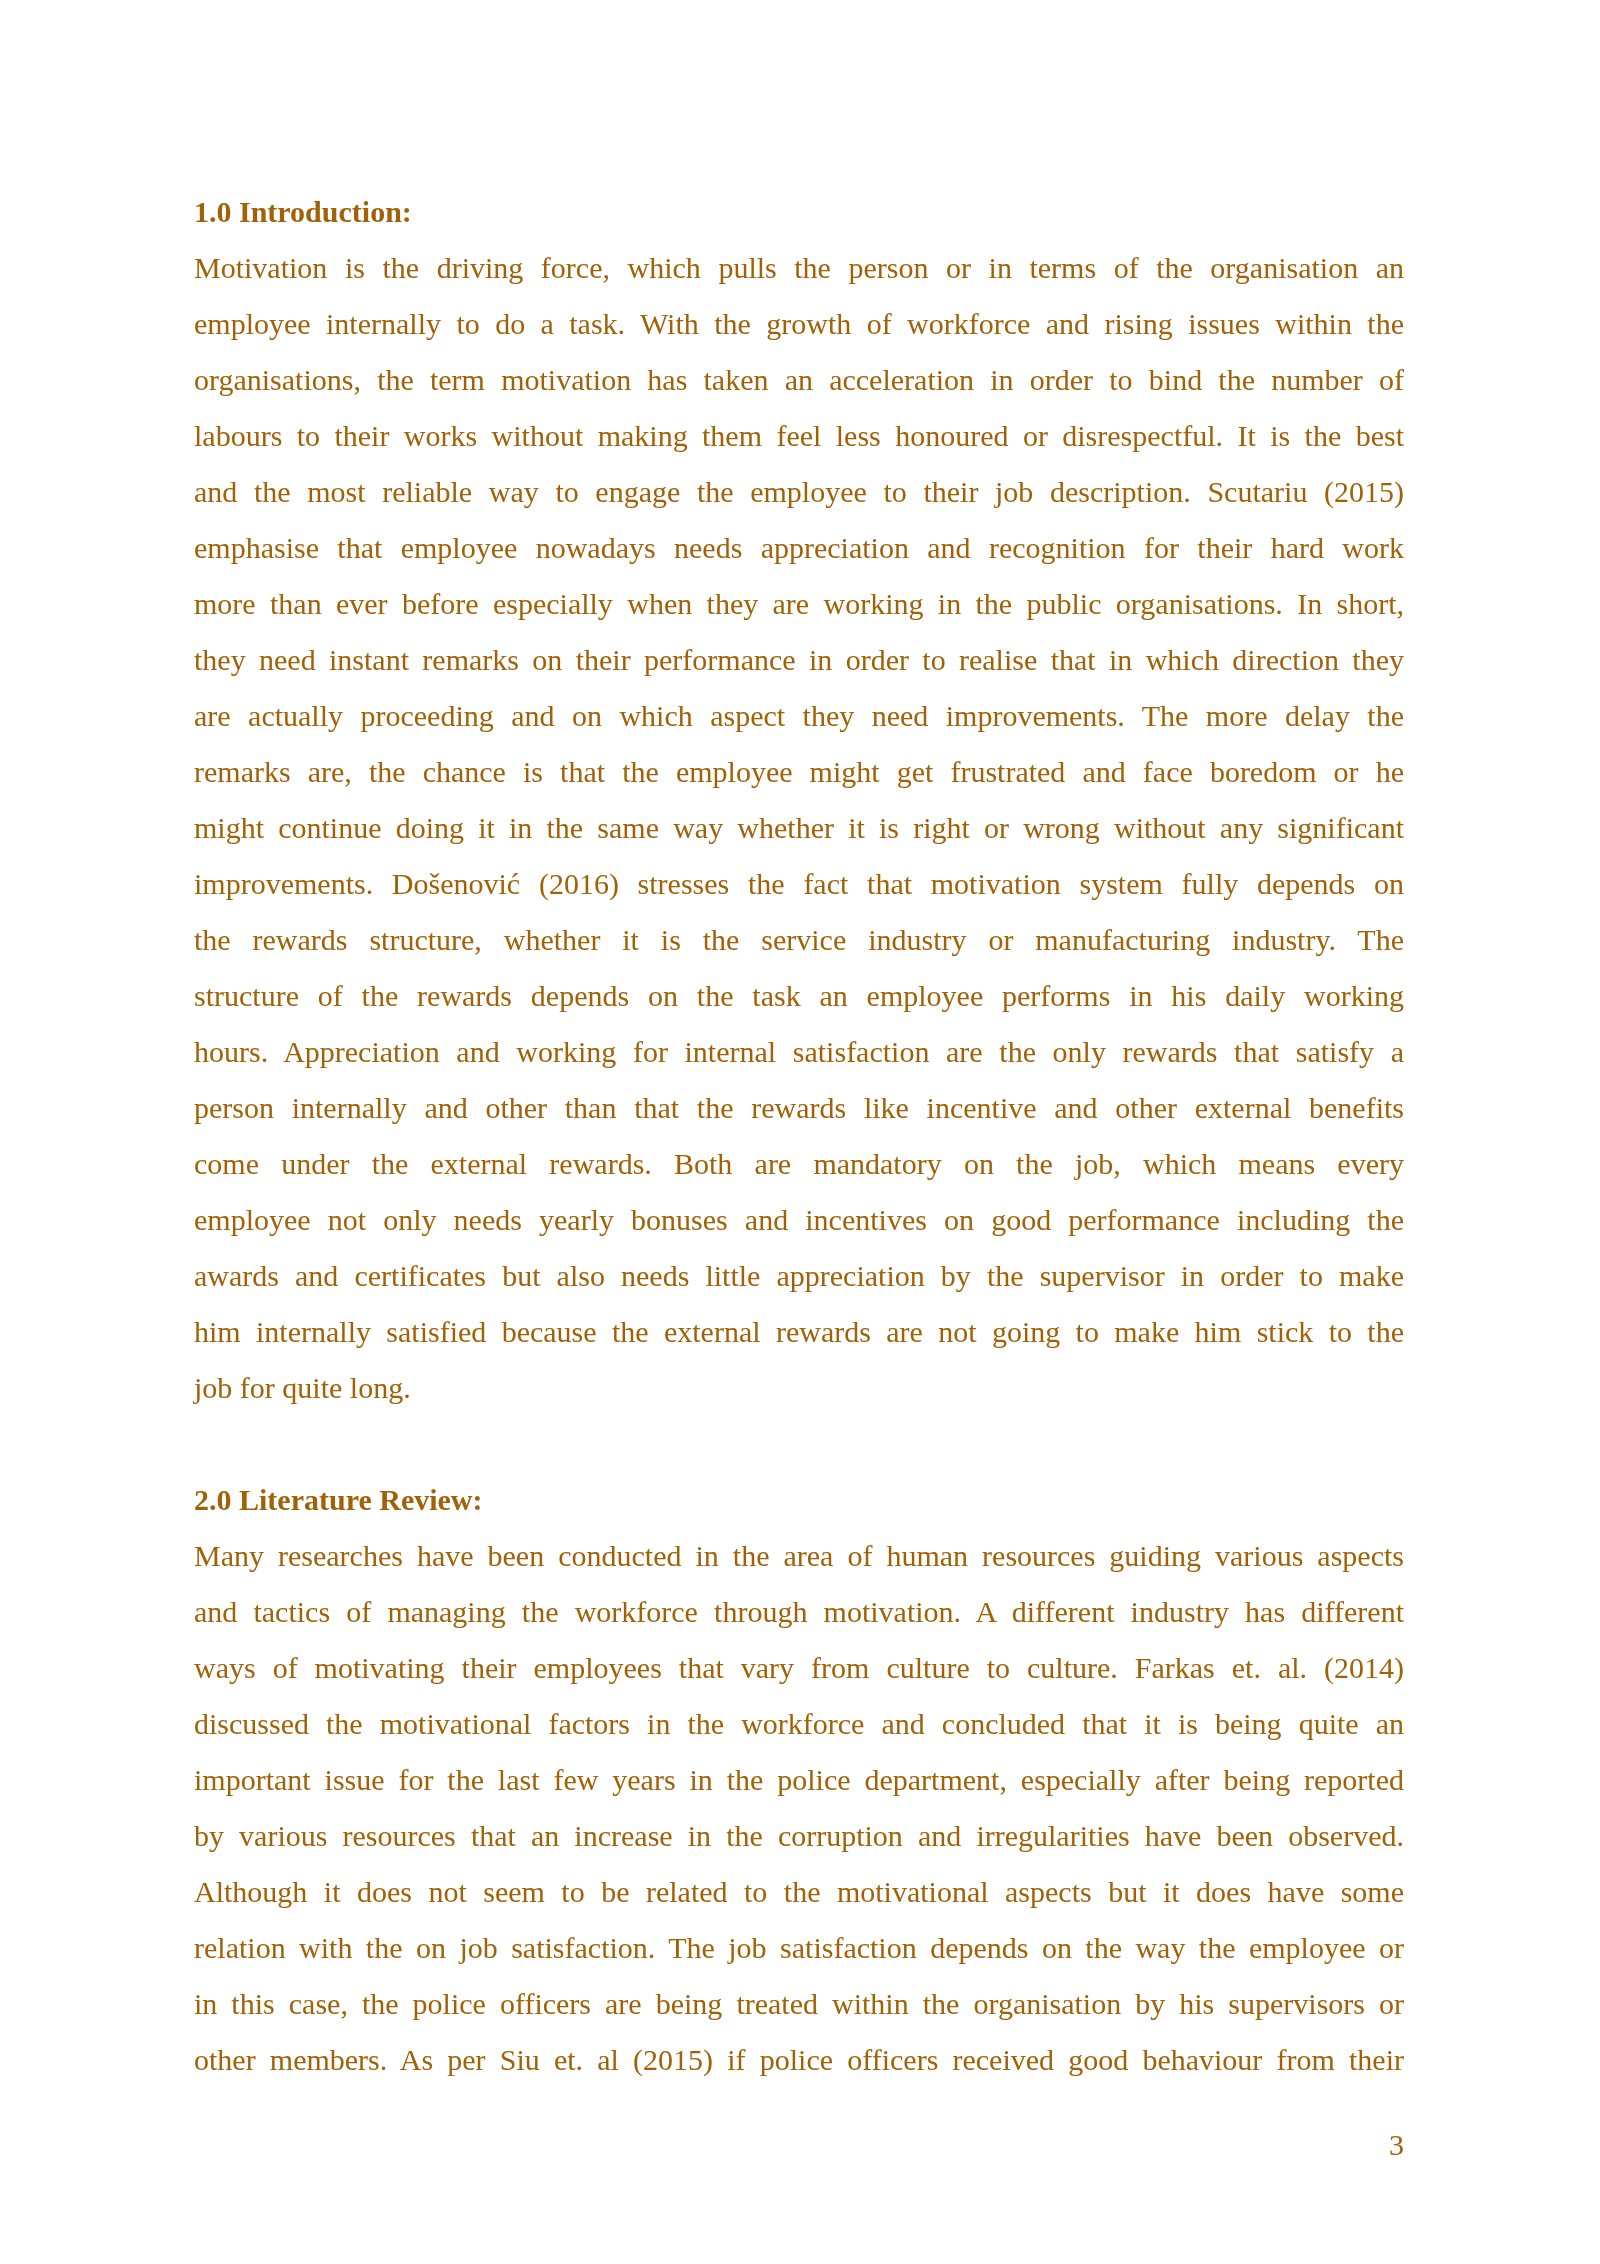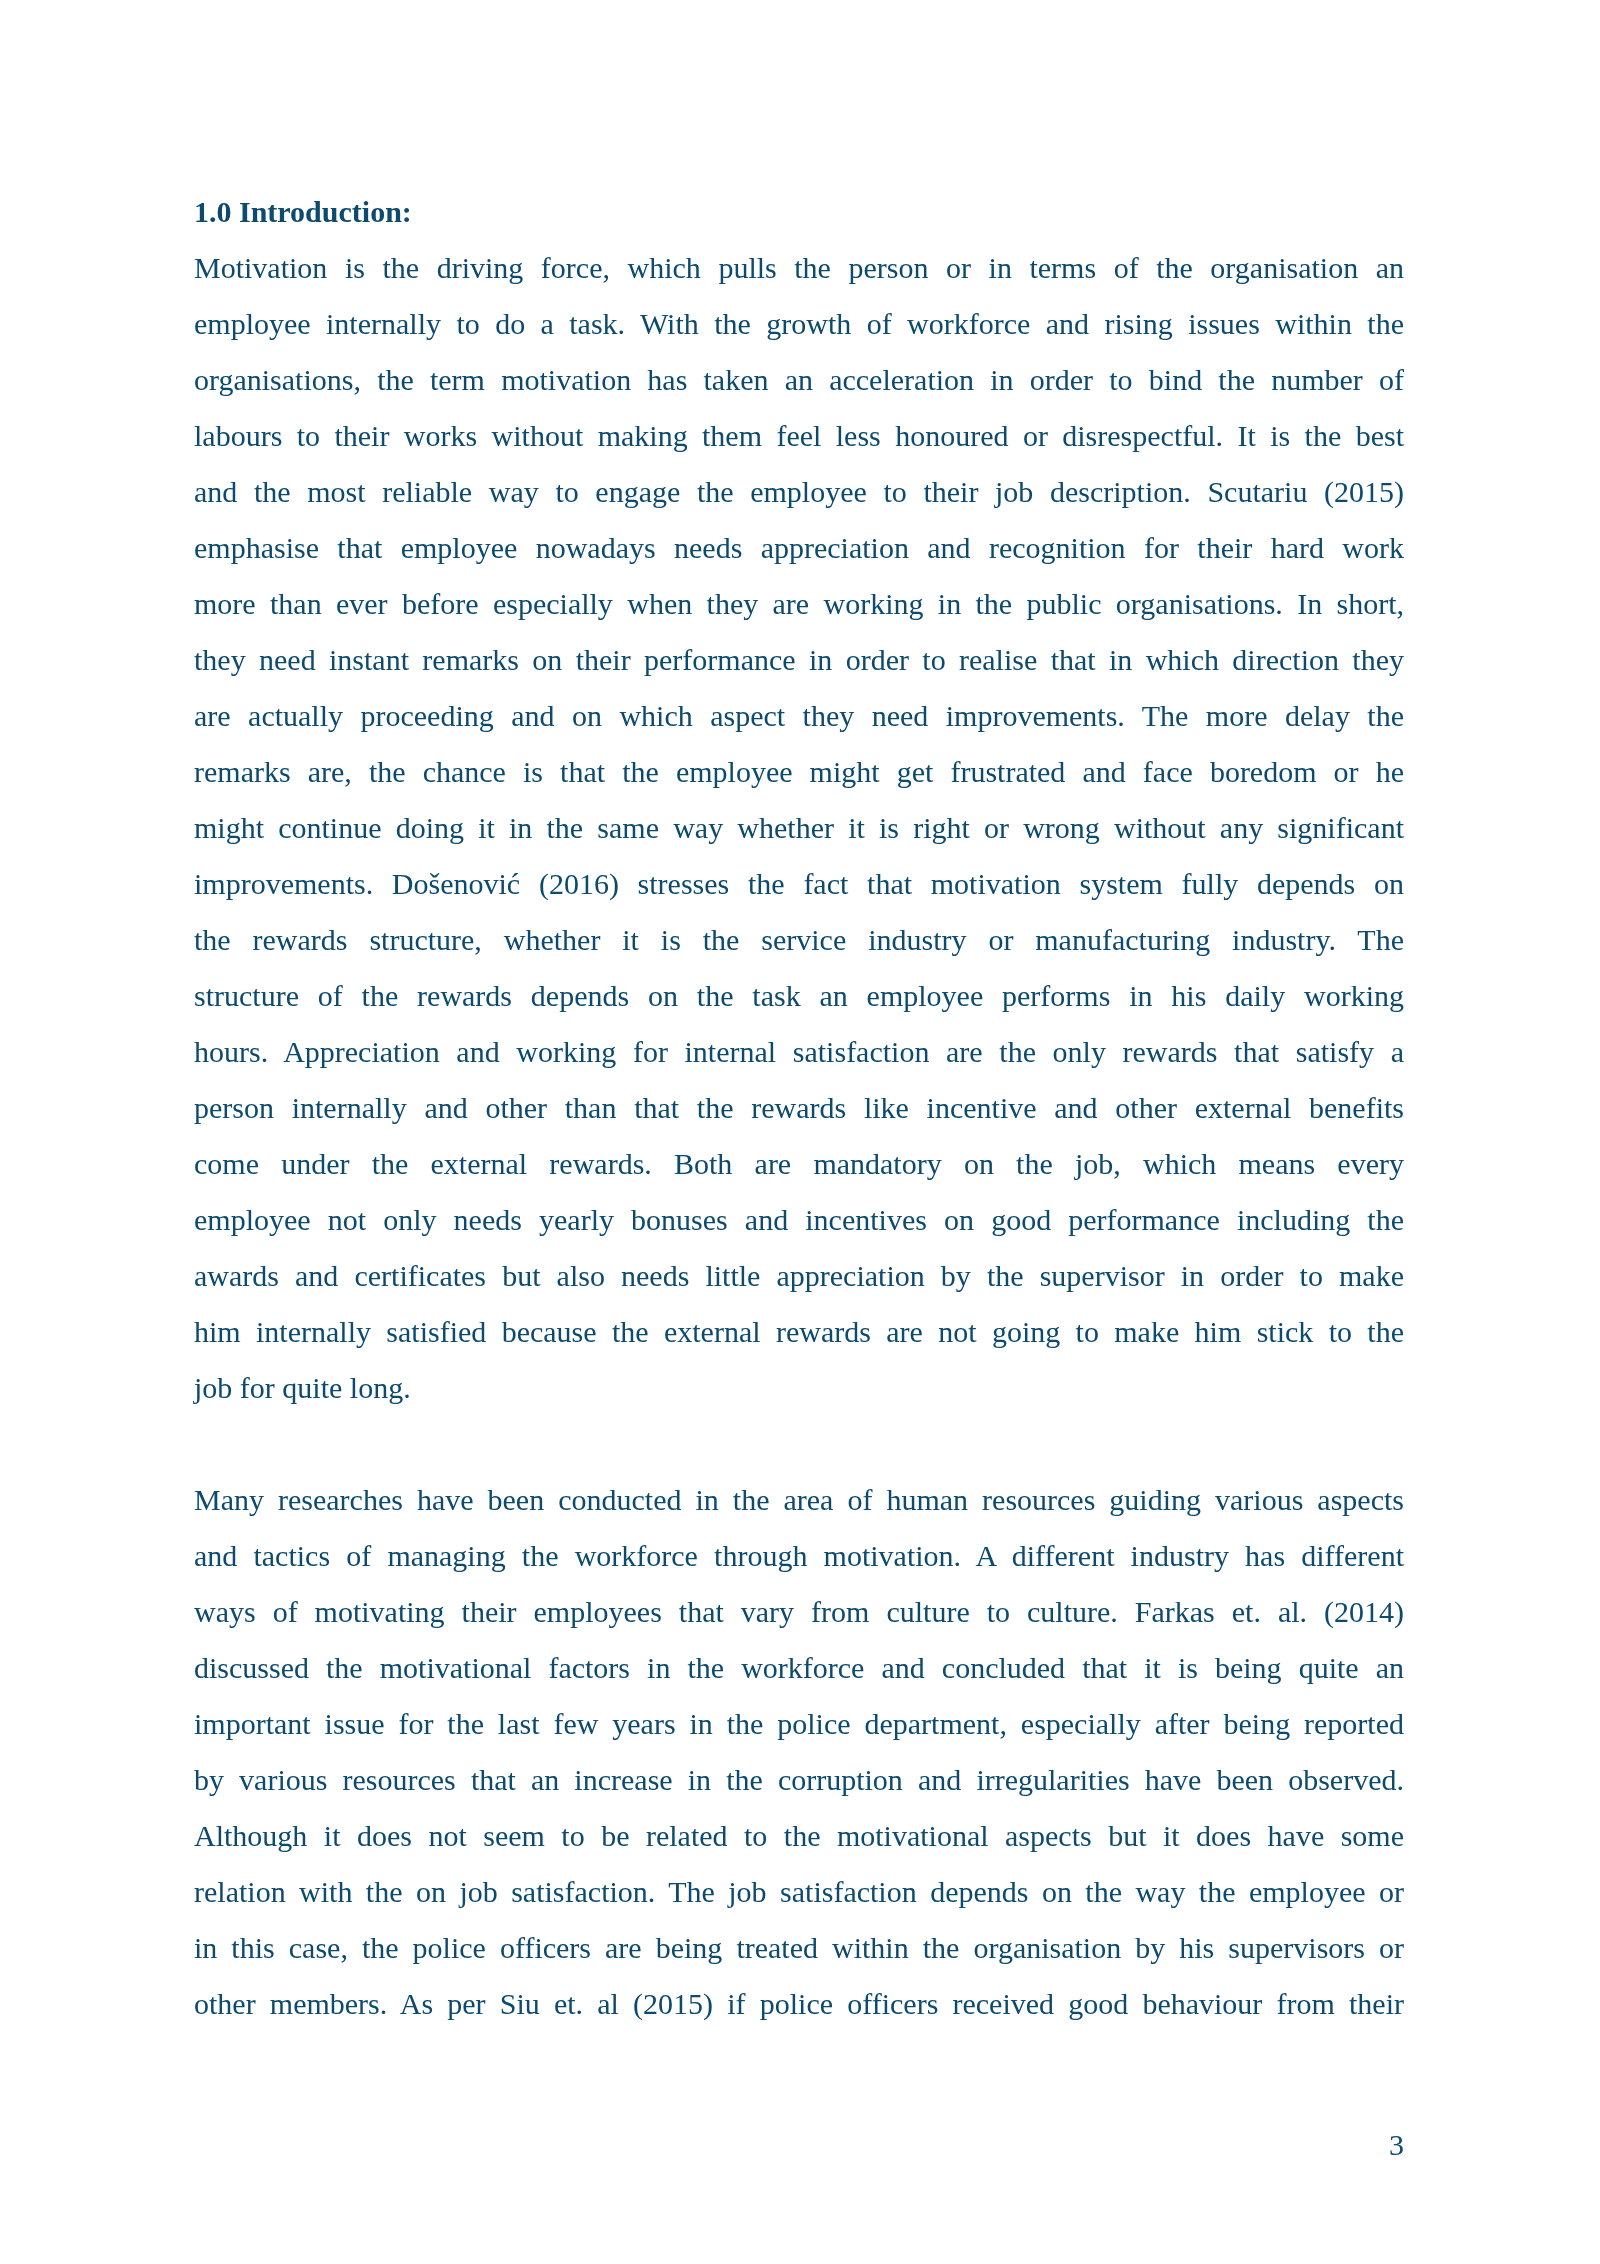--- a/index.html
+++ b/index.html
@@ -5,21 +5,21 @@
   html, body {
     margin: 0;
     padding: 0;
     background: #ffffff;
   }
   .page {
     position: relative;
     width: 1600px;
     height: 2264px;
     background: #ffffff;
-    color: #0c4a6e;
+    color: #a16207;
     font-family: "Liberation Serif", "DejaVu Serif", serif;
     overflow: hidden;
   }
   .content {
     position: absolute;
     left: 194px;
     top: 184px;
     width: 1210px;
   }
   .doc-heading {
@@ -81,20 +81,21 @@
 hours. Appreciation and working for internal satisfaction are the only rewards that satisfy a
 person internally and other than that the rewards like incentive and other external benefits
 come under the external rewards. Both are mandatory on the job, which means every
 employee not only needs yearly bonuses and incentives on good performance including the
 awards and certificates but also needs little appreciation by the supervisor in order to make
 him internally satisfied because the external rewards are not going to make him stick to the</div>
       <div class="para lastline">job for quite long.</div>
     </section>
 
     <section class="doc-section spaced">
+      <h2 class="doc-heading">2.0 Literature Review:</h2>
       <div class="para justified">Many researches have been conducted in the area of human resources guiding various aspects
 and tactics of managing the workforce through motivation. A different industry has different
 ways of motivating their employees that vary from culture to culture. Farkas et. al. (2014)
 discussed the motivational factors in the workforce and concluded that it is being quite an
 important issue for the last few years in the police department, especially after being reported
 by various resources that an increase in the corruption and irregularities have been observed.
 Although it does not seem to be related to the motivational aspects but it does have some
 relation with the on job satisfaction. The job satisfaction depends on the way the employee or
 in this case, the police officers are being treated within the organisation by his supervisors or
 other members. As per Siu et. al (2015) if police officers received good behaviour from their</div>

